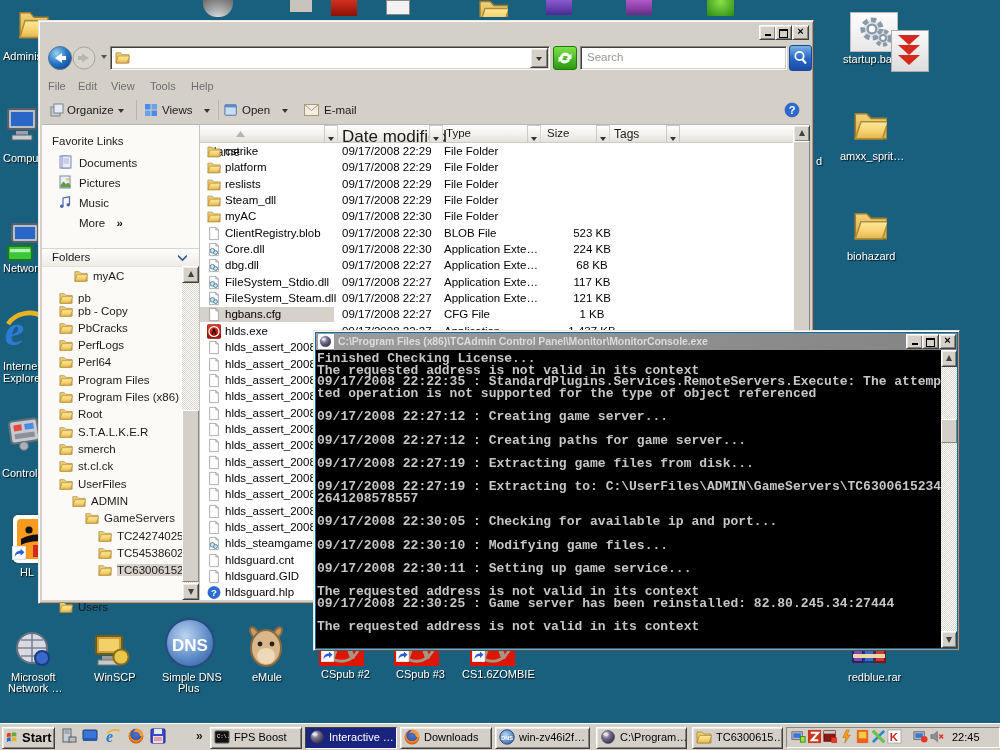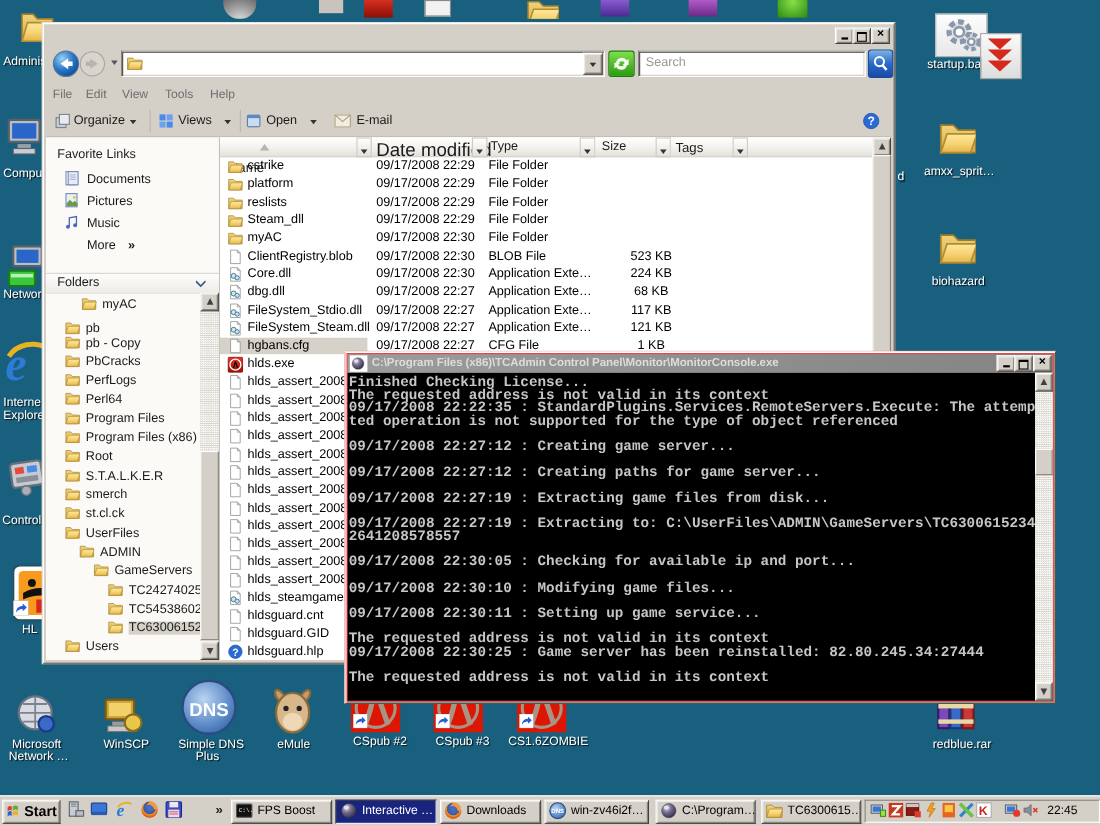--- a/index.html
+++ b/index.html
@@ -21,21 +21,21 @@
 .fr{position:absolute;left:0;width:100%;height:16px;font-size:11.5px;color:#000;white-space:nowrap}
 .fr svg{position:absolute;left:7px;top:0;width:14px;height:15px}
 .fn{position:absolute;left:25px;top:1px}
 .fd{position:absolute;left:142px;top:1px}
 .ft{position:absolute;left:244px;top:1px}
 .fs{position:absolute;left:360px;top:1px;width:64px;text-align:center}
 .tr{position:absolute;white-space:nowrap;font-size:11.5px;color:#1a1a1a}
 .tr svg{width:14px;height:14px;vertical-align:-3px;margin-right:5px}
 .hsep{position:absolute;top:0;width:12px;height:16px;background:linear-gradient(#FFFFFF,#E4E1DA);border:1px solid #CDCAC2;text-align:center}
 
-#con{position:absolute;left:313px;top:319px;width:645px;height:319px;background:#ef4444;border:1px solid;border-color:#E8E6E0 #55534E #55534E #E8E6E0;box-shadow:inset 1px 1px 0 #fff, inset -1px -1px 0 #9C9A93;z-index:9}
+#con{position:absolute;left:313px;top:330px;width:645px;height:319px;background:#0369a1;border:1px solid;border-color:#E8E6E0 #55534E #55534E #E8E6E0;box-shadow:inset 1px 1px 0 #fff, inset -1px -1px 0 #9C9A93;z-index:9}
 #contitle{position:absolute;left:2px;top:2px;right:2px;height:17px;background:linear-gradient(to right,#9C9C9C,#848484);color:#DCDCDC;font-size:10.5px;letter-spacing:-.1px;font-weight:bold;line-height:17px;padding-left:22px;white-space:nowrap}
 #conbody{position:absolute;left:2px;top:19px;right:18px;bottom:2px;background:#000;overflow:hidden}
 #conpre{position:absolute;left:1px;top:3px;margin:0;font-family:"Liberation Mono",monospace;font-size:13px;font-weight:bold;line-height:11.67px;color:#C6C6C6}
 #conscroll{position:absolute;right:2px;top:19px;width:16px;bottom:2px;background:#ECEAE3;background-image:repeating-conic-gradient(#fff 0 25%,#D8D5CD 0 50%);background-size:2px 2px}
 
 #tbar{position:absolute;left:0;bottom:0;width:1000px;height:26px;background:#D4D0C8;border-top:1px solid #fff;box-shadow:0 -2px 0 #19607E;z-index:20}
 .tbtn{position:absolute;top:3px;height:20px;background:#D4D0C8;border:1px solid;border-color:#FFFFFF #404040 #404040 #FFFFFF;box-shadow:inset 1px 1px 0 #ECEAE4, inset -1px -1px 0 #87857E;font-size:11px;color:#000;white-space:nowrap;overflow:hidden}
 .tbtn .ti{position:absolute;left:3px;top:1px;width:16px;height:16px}
 .tbtn .tt{position:absolute;left:23px;top:3px}
 .qli{position:absolute;top:4px;width:16px;height:16px}
@@ -431,21 +431,21 @@
             </svg><span>GameServers</span></div>
 <div class="tr" style="left:56px;top:404px"><svg viewBox="0 0 16 16">
               <use href="#f"></use>
             </svg><span>TC2427402506</span></div>
 <div class="tr" style="left:56px;top:421px"><svg viewBox="0 0 16 16">
               <use href="#f"></use>
             </svg><span>TC5453860218</span></div>
 <div class="tr" style="left:56px;top:438px"><svg viewBox="0 0 16 16">
               <use href="#f"></use>
             </svg><span style="background:#D6D2CA">TC630061523</span></div>
-<div class="tr" style="left:17px;top:455px"><svg viewBox="0 0 16 16">
+<div class="tr" style="left:17px;top:475px"><svg viewBox="0 0 16 16">
               <use href="#f"></use>
             </svg><span>Users</span></div>
       <div class="abs" style="right:0;top:141px;width:17px;bottom:0;background:#ECEAE3;background-image:repeating-conic-gradient(#fff 0 25%,#D8D5CD 0 50%);background-size:2px 2px">
         <div class="cbtn" style="left:0;top:0;width:15px;height:15px">
               <div class="tu"></div>
             </div>
         <div class="cbtn" style="left:0;bottom:0;width:15px;height:15px">
               <div class="td"></div>
             </div>
         <div class="abs" style="left:0;top:144px;width:15px;height:170px;background:#D4D0C8;border:1px solid;border-color:#FFF #87857E #87857E #FFF"></div>

